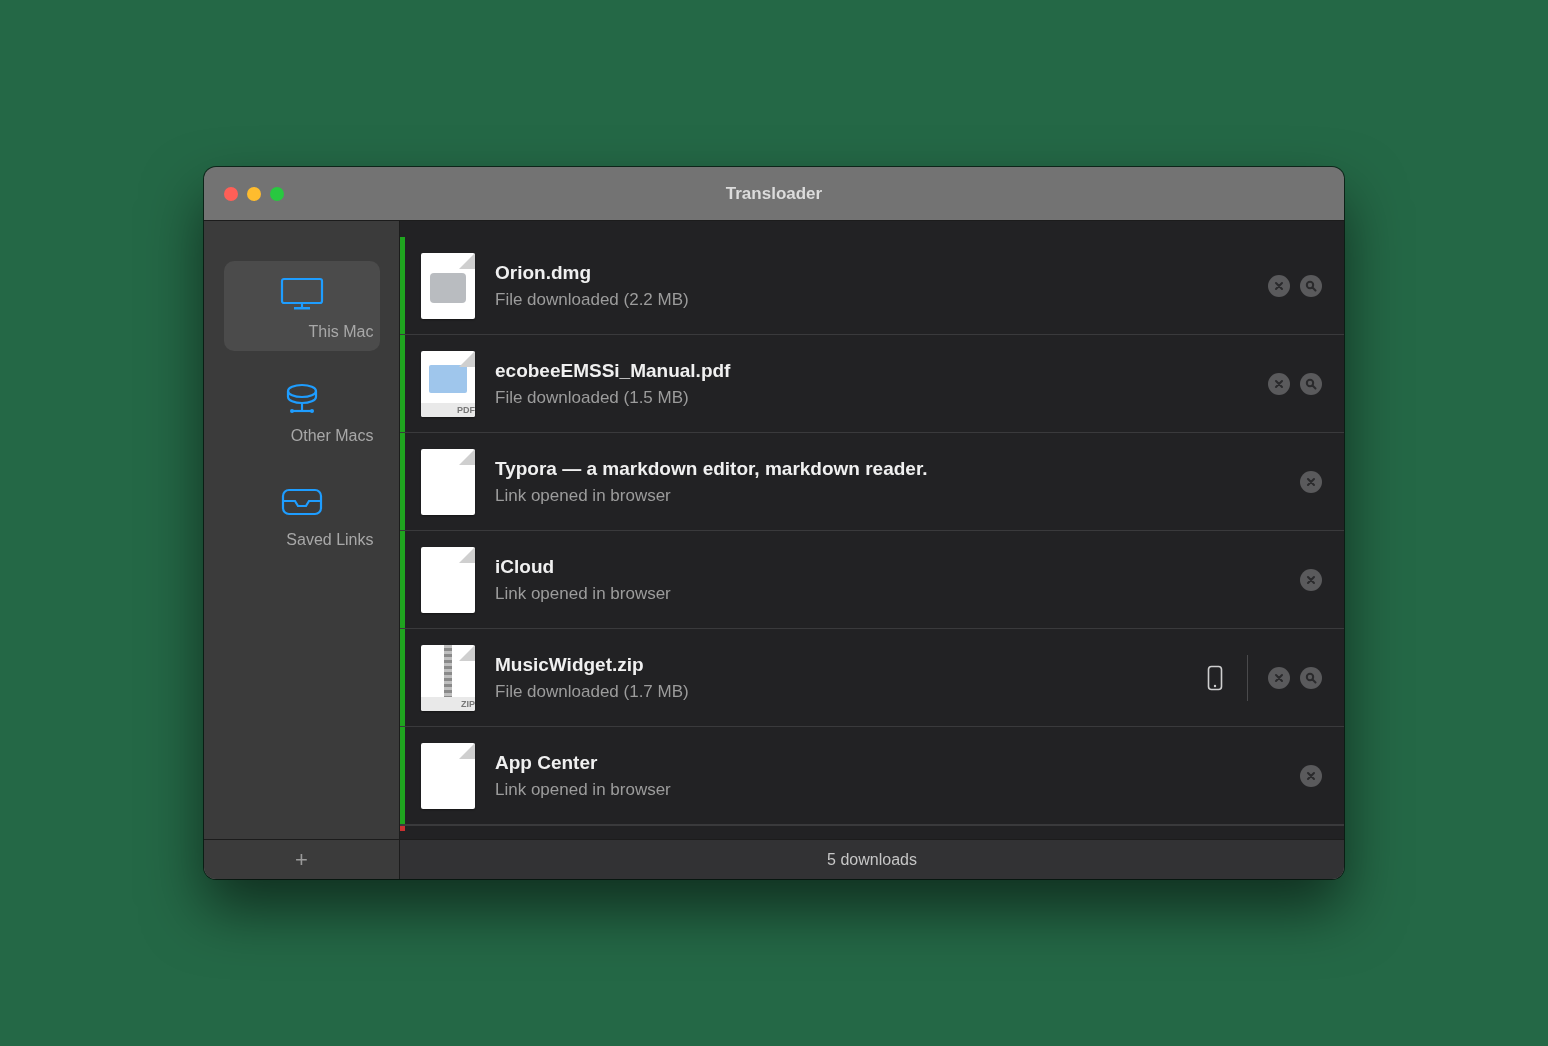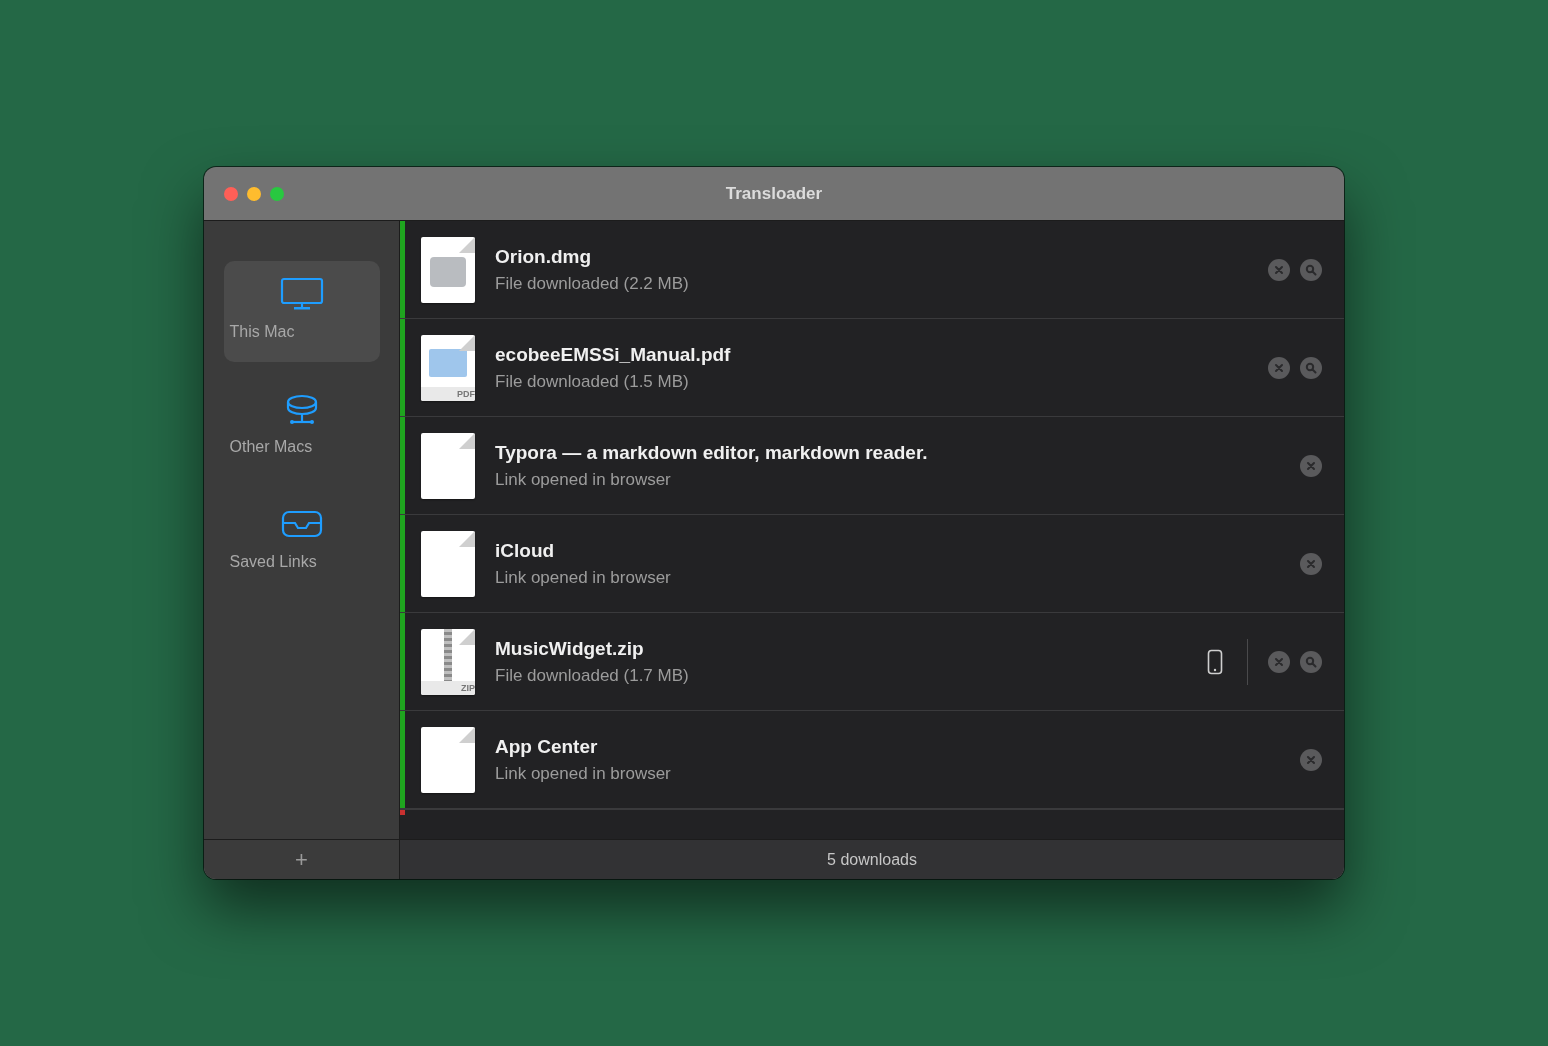--- a/index.html
+++ b/index.html
@@ -57,41 +57,42 @@
     background: #3b3b3b;
     border-right: 1px solid #1c1c1c;
     display: flex;
     flex-direction: column;
     padding-top: 40px;
   }
   .sidebar-item {
     width: 156px;
     margin: 0 auto 14px auto;
     border-radius: 10px;
-    padding: 14px 6px 21px 6px;
-    text-align: left;
+    padding: 14px 6px 10px 6px;
+    text-align: right;
     cursor: pointer;
   }
   .sidebar-item.active { background: #4b4b4b; }
   .sidebar-icon {
     width: 52px; height: 38px;
     margin: 0 auto 10px auto;
     display: flex; align-items: center; justify-content: center;
   }
   .sidebar-label { color: #a8a8a8; font-size: 16px; }
   .main {
     flex: 1;
     background: #222224;
     display: flex;
     flex-direction: column;
     min-height: 0;
   }
   .list {
     flex: 1;
     overflow-y: auto;
+    margin-top: 16px;
   }
   .row {
     display: flex;
     align-items: center;
     height: 98px;
     border-bottom: 1px solid #3a3a3c;
     position: relative;
     padding: 0 22px 0 0;
   }
   .row-accent {

